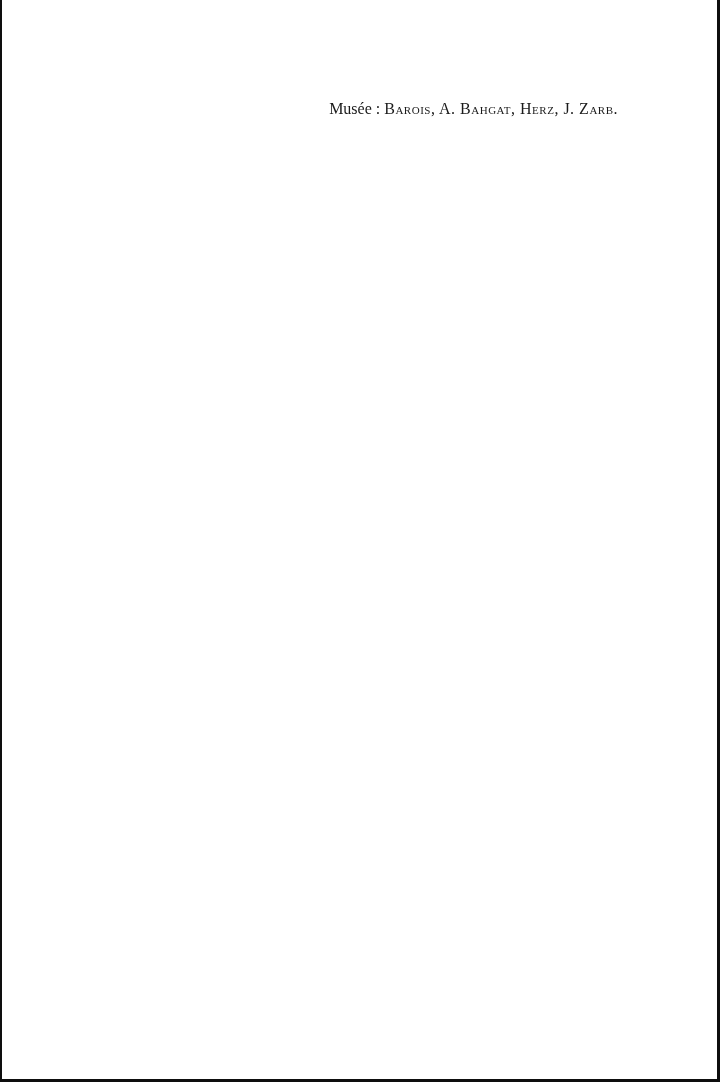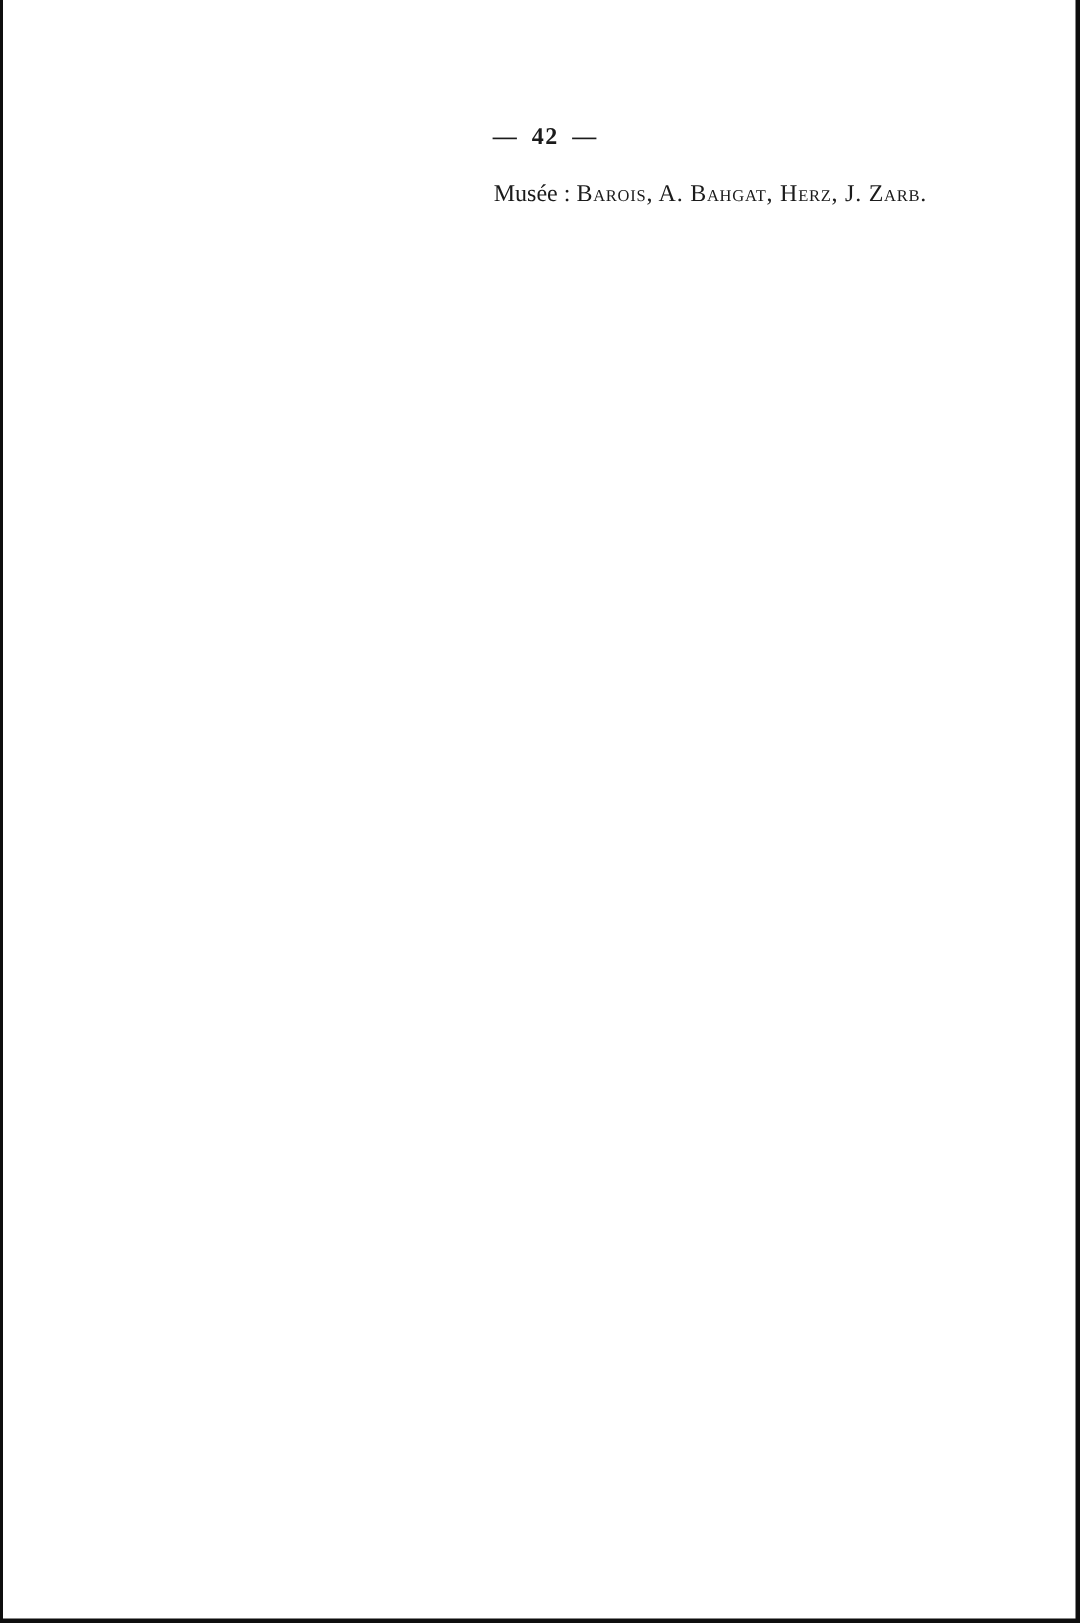--- a/index.html
+++ b/index.html
@@ -74,21 +74,20 @@
 </head>
 <body>
 
 <div class="scan-page">
   <div class="scan-edge left"></div>
   <div class="scan-edge right"></div>
   <div class="scan-edge bottom"></div>
 
   <div class="content">
 
-    <div class="page-number">— 42 —</div>
 
 
 
 
 
 
     <div class="signature"><span>Musée : </span><span class="names">Barois, A. Bahgat, Herz, J. Zarb.</span></div>
 
   </div>
 </div>

